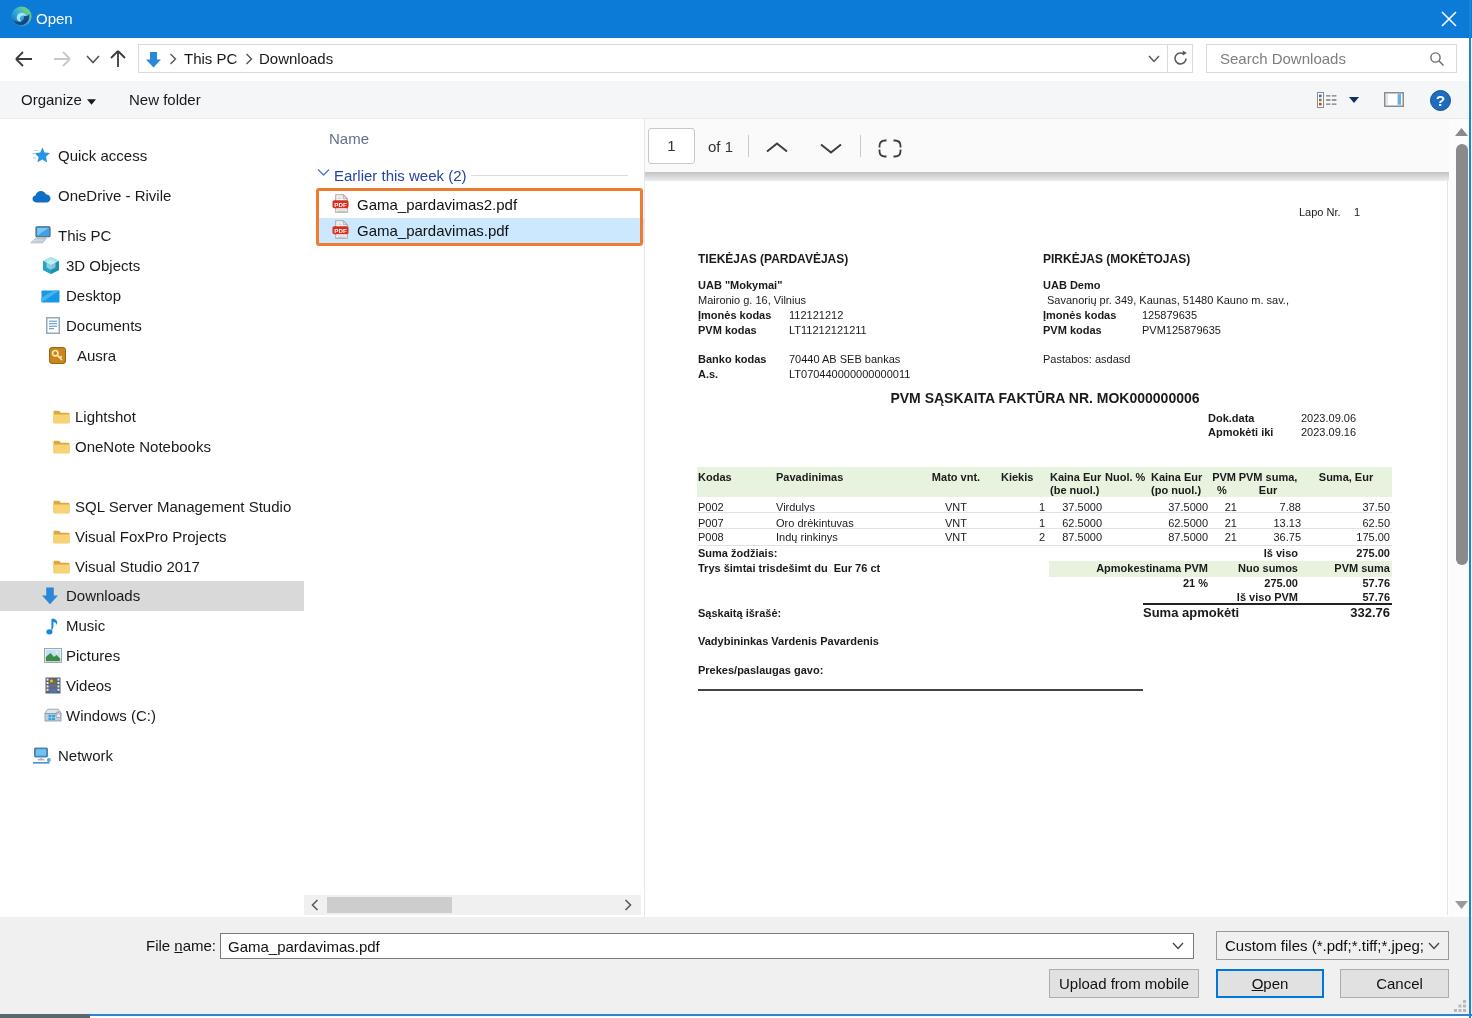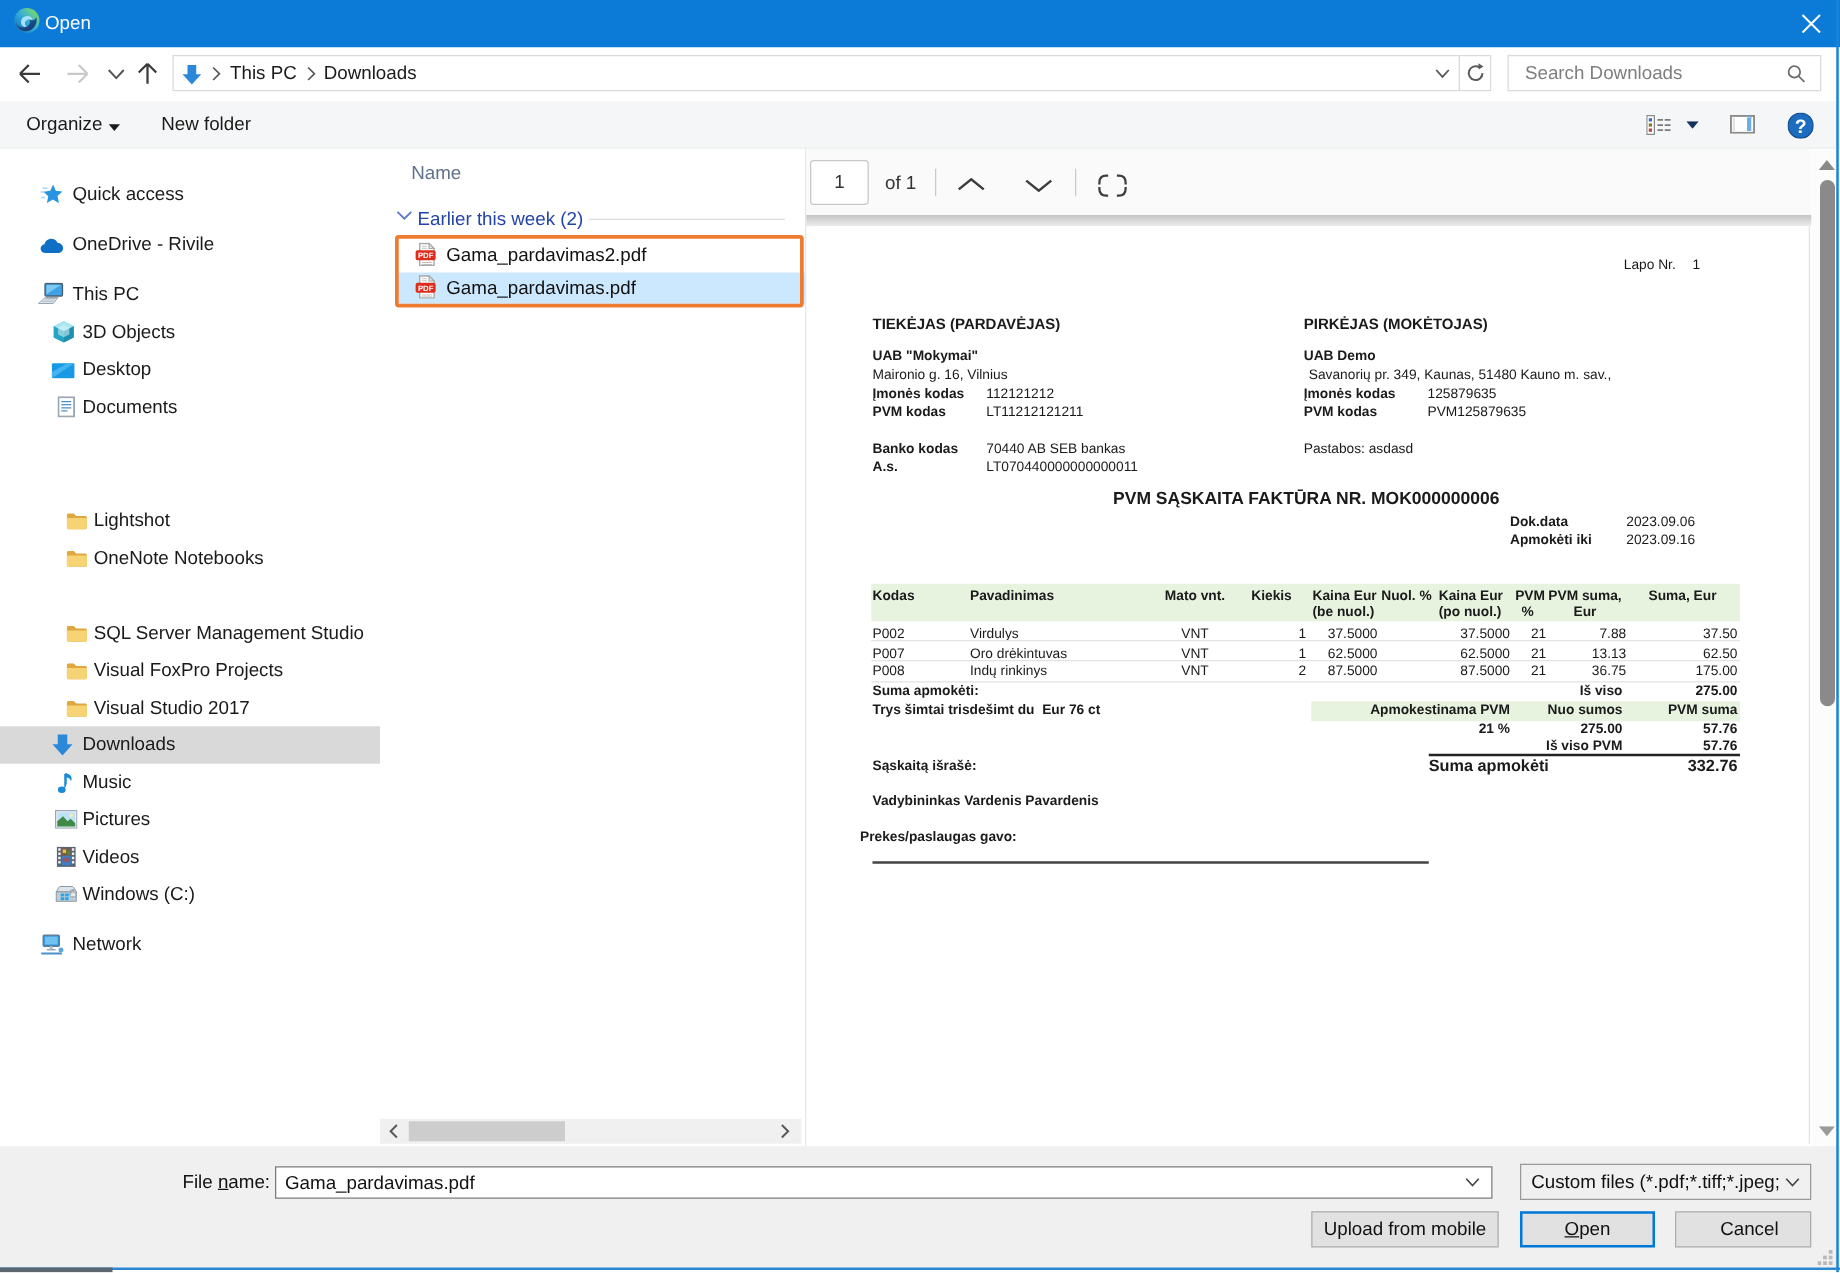--- a/index.html
+++ b/index.html
@@ -207,20 +207,28 @@
           <path d="M18.5 0.5 L0.5 12.5 V7.5 L13 0.5 Z" fill="#45b4ee"></path>
         </svg>
       <span class="lbl" style="left:66px">Desktop</span>
     </div>
     <div class="sitem" style="top:192px">
       <svg style="left:46px;top:6px" width="14" height="17" viewBox="0 0 14 17">
           <rect x="0.75" y="0.75" width="12.5" height="15.5" fill="#fff" stroke="#9aa7b5" stroke-width="1.5"></rect>
           <path d="M3 4.2 H11 M3 6.7 H11 M3 9.2 H11 M3 11.7 H8" stroke="#4a90cc" stroke-width="1"></path>
         </svg>
       <span class="lbl" style="left:66px">Documents</span>
+    </div>
+    <div class="sitem" style="top:222px">
+      <svg style="left:49px;top:6px" width="17" height="17" viewBox="0 0 17 17">
+          <rect x="0.5" y="0.5" width="16" height="16" rx="2.5" fill="#c8871c" stroke="#9a6410"></rect>
+          <circle cx="6.2" cy="6.2" r="2.7" fill="none" stroke="#ffe9b0" stroke-width="1.7"></circle>
+          <path d="M8.2 8.2 L13 13 M10.8 10.8 L12.8 9.2" stroke="#ffe9b0" stroke-width="1.7"></path>
+        </svg>
+      <span class="lbl" style="left:77px">Ausra</span>
     </div>
     <div class="sitem" style="top:283px">
       <svg style="left:53px;top:8px" width="17" height="14" viewBox="0 0 17 14">
           <path d="M0.5 2 C0.5 1.2 1 0.7 1.8 0.7 H6 L8 2.7 H15.2 C16 2.7 16.5 3.2 16.5 4 V12 C16.5 12.8 16 13.3 15.2 13.3 H1.8 C1 13.3 0.5 12.8 0.5 12 Z" fill="#dfa73e"></path>
           <path d="M0.5 4.4 H16.5 V12 C16.5 12.8 16 13.3 15.2 13.3 H1.8 C1 13.3 0.5 12.8 0.5 12 Z" fill="#f6d475"></path>
         </svg>
       <span class="lbl" style="left:75px">Lightshot</span>
     </div>
     <div class="sitem" style="top:313px">
       <svg style="left:53px;top:8px" width="17" height="14" viewBox="0 0 17 14">
@@ -445,39 +453,39 @@
     <div class="t" style="left:50px;top:350px">P008</div>
     <div class="t" style="left:128px;top:350px">Indų rinkinys</div>
     <div class="t" style="left:278px;top:350px;width:60px;text-align:center">VNT</div>
     <div class="t r" style="right:401px;top:350px">2</div>
     <div class="t r" style="right:344px;top:350px">87.5000</div>
     <div class="t r" style="right:238px;top:350px">87.5000</div>
     <div class="t r" style="right:209px;top:350px">21</div>
     <div class="t r" style="right:145px;top:350px">36.75</div>
     <div class="t r" style="right:56px;top:350px">175.00</div>
     <div class="abs" style="left:49px;top:364px;width:695px;height:1px;background:#e2e2e2;"></div>
-    <div class="t b" style="left:50px;top:366px">Suma apmokėti:</div>
+    <div class="t b" style="left:50px;top:366px">Suma žodžiais:</div>
     <div class="t b r" style="right:148px;top:366px">Iš viso</div>
     <div class="t b r" style="right:56px;top:366px">275.00</div>
     <div class="abs" style="left:401px;top:380px;width:343px;height:16px;background:#e7f2df;"></div>
     <div class="t b" style="left:50px;top:381px">Trys šimtai trisdešimt du&nbsp; Eur 76 ct</div>
     <div class="t b r" style="right:238px;top:381px">Apmokestinama PVM</div>
     <div class="t b r" style="right:148px;top:381px">Nuo sumos</div>
     <div class="t b r" style="right:56px;top:381px">PVM suma</div>
     <div class="t b r" style="right:238px;top:396px">21 %</div>
     <div class="t b r" style="right:148px;top:396px">275.00</div>
     <div class="t b r" style="right:56px;top:396px">57.76</div>
     <div class="t b r" style="right:148px;top:410px">Iš viso PVM</div>
     <div class="t b r" style="right:56px;top:410px">57.76</div>
     <div class="abs" style="left:495px;top:422px;width:249px;height:2px;background:#222;"></div>
     <div class="t b" style="left:50px;top:426px">Sąskaitą išrašė:</div>
     <div class="t b" style="left:495px;top:425px;font-size:13px">Suma apmokėti</div>
     <div class="t b r" style="right:56px;top:425px;font-size:13px">332.76</div>
     <div class="t b" style="left:50px;top:454px">Vadybininkas Vardenis Pavardenis</div>
-    <div class="t b" style="left:40px;top:483px">Prekes/paslaugas gavo:</div>
+    <div class="t b" style="left:50px;top:483px">Prekes/paslaugas gavo:</div>
     <div class="abs" style="left:50px;top:508px;width:445px;height:2px;background:#444;"></div>
   </div>
   <div class="abs" style="left:1447px;top:181px;width:1px;height:734px;background:#e3e3e3;"></div>
   <div id="vscroll" class="abs">
     <svg style="position:absolute;left:6px;top:9px" width="13" height="8" viewBox="0 0 13 8">
         <path d="M0 8 H13 L6.5 0 Z" fill="#8a8a8a"></path>
       </svg>
     <div id="vthumb"></div>
     <svg style="position:absolute;left:6px;top:782px" width="13" height="8" viewBox="0 0 13 8">
         <path d="M0 0 H13 L6.5 8 Z" fill="#9a9a9a"></path>

